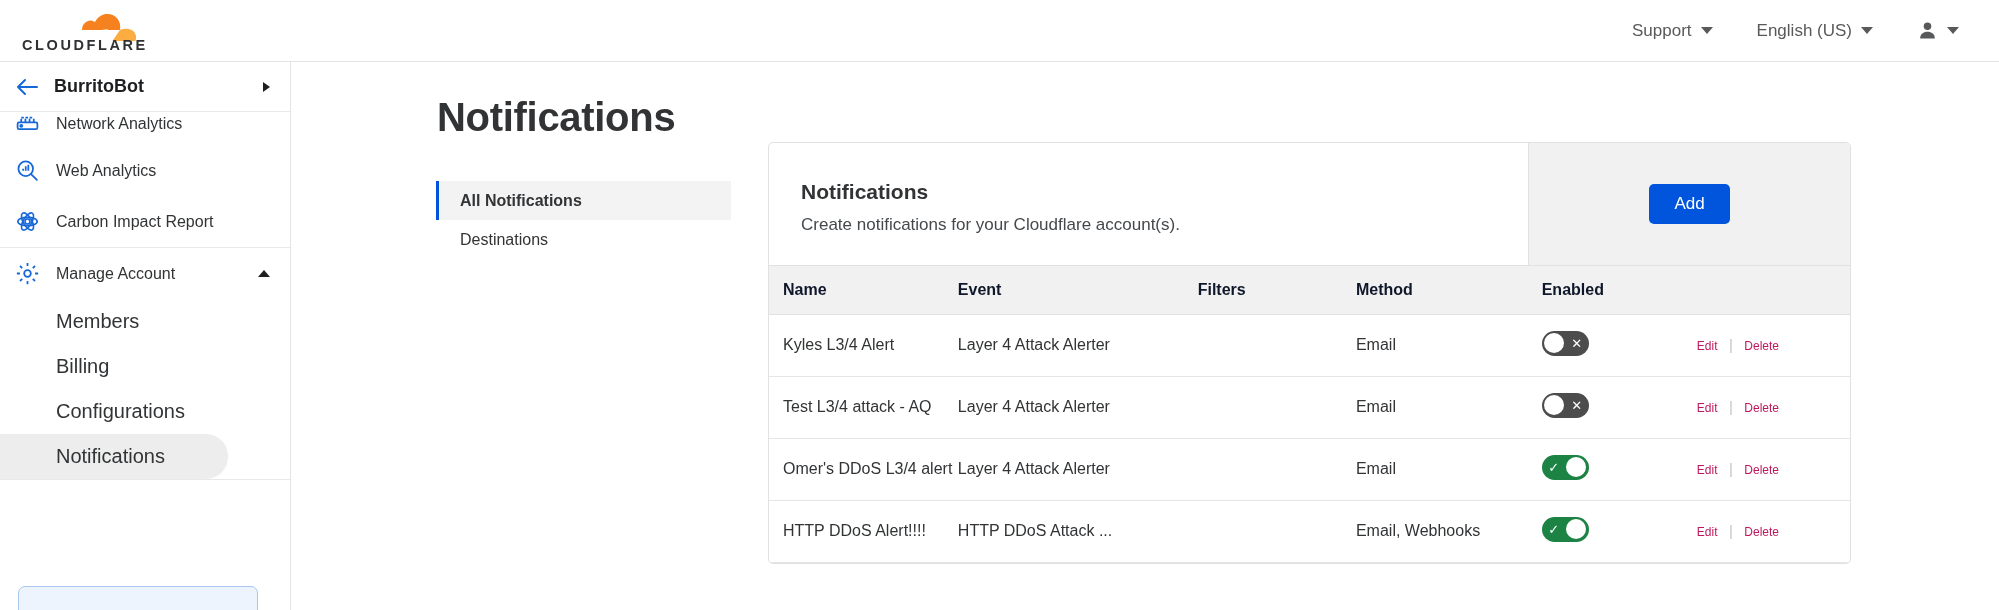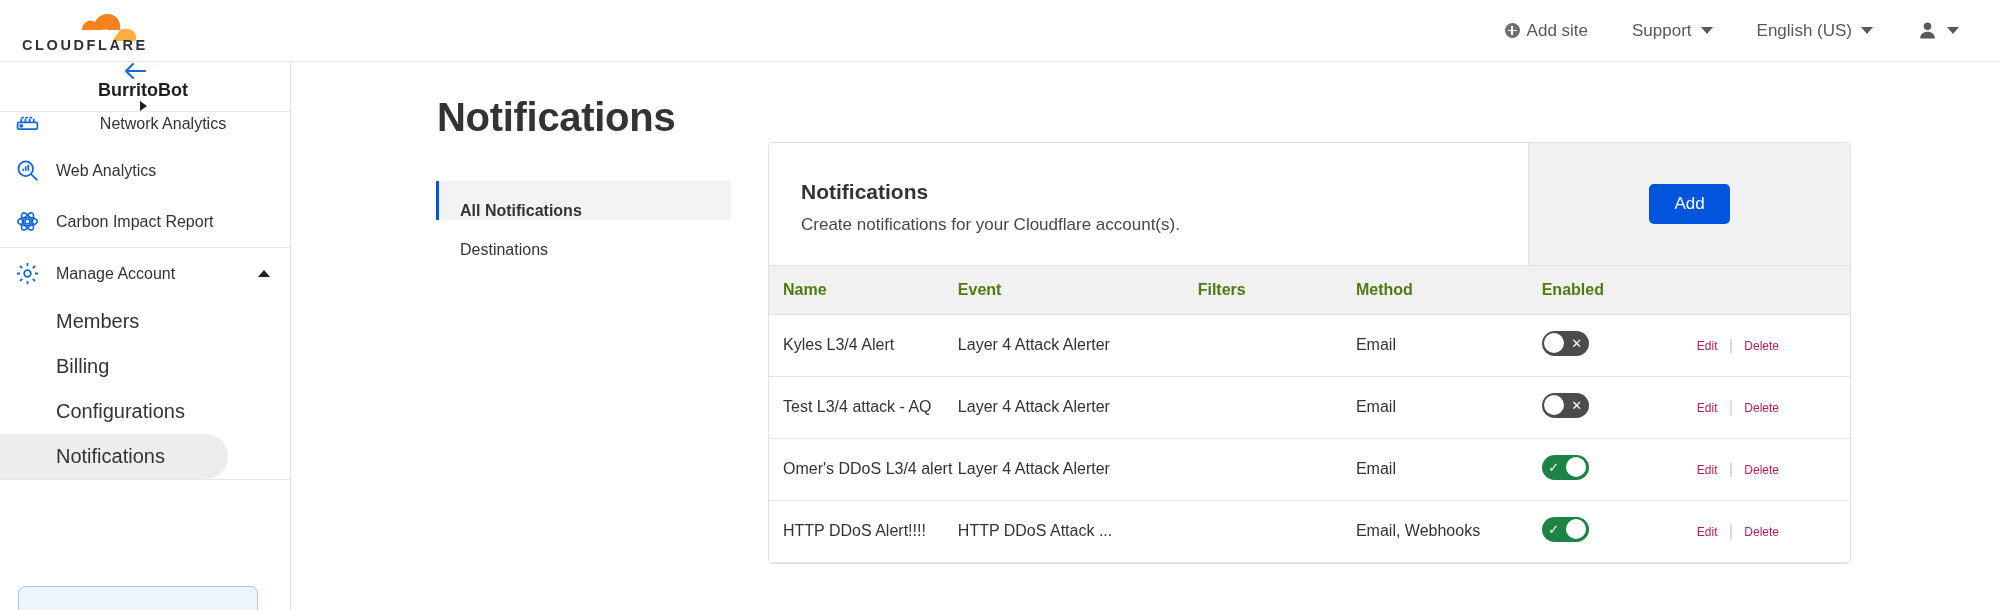--- a/index.html
+++ b/index.html
@@ -61,21 +61,20 @@
     width: 291px; height: 548px;
     background: #fff;
     border-right: 1px solid #e3e3e3;
     overflow: hidden;
   }
   .sb-header {
     height: 50px; display: flex; align-items: center;
     padding: 0 20px 0 16px;
     border-bottom: 1px solid #e8e8e8;
     cursor: pointer;
-    flex-direction: column;
   }
   .back-arrow { width: 22px; height: 18px; flex: none; margin-right: 16px; }
   .sb-header-title {
     font-size: 18px; font-weight: bold; color: #1d1f20; flex: 1;
   }
   .tri-right {
     width: 0; height: 0;
     border-top: 5px solid transparent;
     border-bottom: 5px solid transparent;
     border-left: 7px solid #1d1f20;
@@ -119,21 +118,21 @@
     background: #fff; overflow: hidden;
   }
   .page-title {
     position: absolute; left: 146px; top: 33px;
     font-size: 40px; font-weight: bold; color: #313335;
     letter-spacing: -0.3px;
   }
 
   .subnav { position: absolute; left: 145px; top: 119px; width: 295px; }
   .subnav-item {
-    height: 39px; display: flex; align-items: flex-end;
+    height: 39px; display: flex; align-items: center;
     padding-left: 21px; font-size: 16px; color: #313335;
     border-left: 3px solid transparent; cursor: pointer;
   }
   .subnav-item.active {
     background: #f3f3f3; border-left-color: #0055dc; font-weight: bold;
   }
 
   
   .card {
     position: absolute; left: 477px; top: 80px;
@@ -154,21 +153,21 @@
   .add-btn {
     background: #0055dc; color: #fff;
     font-size: 17px; font-family: "Liberation Sans", sans-serif;
     border: none; border-radius: 5px;
     padding: 10px 25px; cursor: pointer;
   }
 
   table.nt { width: 100%; border-collapse: collapse; }
   table.nt thead th {
     background: #f1f1f1; text-align: left;
-    font-size: 16px; font-weight: bold; color: #4d7c0f;
+    font-size: 16px; font-weight: bold; color: #0f172a;
     padding: 14px 0 14px 0; height: 48px;
     border-bottom: 1px solid #e1e1e1;
   }
   table.nt td {
     font-size: 16px; color: #313335;
     padding: 16px 0; vertical-align: middle;
     border-bottom: 1px solid #e6e6e6;
   }
   .c-name   { width: 185px; padding-left: 14px !important; }
   .c-event  { width: 235px; }
@@ -212,24 +211,20 @@
       <path d="M108 26 c6-3 15-1 16 6 c.3 2 0 3.5 -.6 5 l-23 0 z" fill="#fbad41"></path>
       <path d="M72 28.5 l24 -3.5 l-1.5 3 l-22.5 3 z" fill="#ffffff" opacity="0.85"></path>
       <g fill="#2f3133" font-family="Liberation Sans, sans-serif" font-size="14.5" font-weight="bold" letter-spacing="2.6">
         <text x="10" y="46">CLOUDFLARE</text>
       </g>
     </svg>
   </div>
 
   <div class="topnav">
     <div class="topnav-item">
-      <span class="plus-icon"></span>
-      <span>Add site</span>
-    </div>
-    <div class="topnav-item">
       <span>Support</span>
       <span class="caret"></span>
     </div>
     <div class="topnav-item">
       <span>English (US)</span>
       <span class="caret"></span>
     </div>
     <div class="topnav-item">
       <svg class="person-icon" viewBox="0 0 24 24">
         <circle cx="12" cy="7.2" r="4.3" fill="#58595b"></circle>
@@ -245,21 +240,21 @@
   <div class="sb-header">
     <svg class="back-arrow" viewBox="0 0 22 18">
       <path d="M9 2 L2 9 L9 16 M2 9 H21" fill="none" stroke="#1668d8" stroke-width="2" stroke-linecap="round" stroke-linejoin="round"></path>
     </svg>
     <span class="sb-header-title">BurritoBot</span>
     <span class="tri-right"></span>
   </div>
 
   <div class="sb-group">
 
-    <div class="sb-item" style="height:42px; margin-top:-9px;text-align:center;">
+    <div class="sb-item" style="height:42px; margin-top:-9px;">
       <span class="sb-icon">
         <svg width="25" height="25" viewBox="0 0 24 24" fill="none" stroke="#1668d8" stroke-width="1.7">
           <rect x="2.5" y="10" width="19" height="6.5" rx="1.4"></rect>
           <path d="M6 10 V6.5 M10 10 V6.5 M14 10 V6.5 M18 10 V6.5"></path>
           <path d="M6 5.5 h2.5 M10 5.5 h2.5 M14 5.5 h2.5"></path>
           <circle cx="6" cy="13.3" r="1"></circle>
         </svg>
       </span>
       <span class="sb-label">Network Analytics</span>
     </div>

